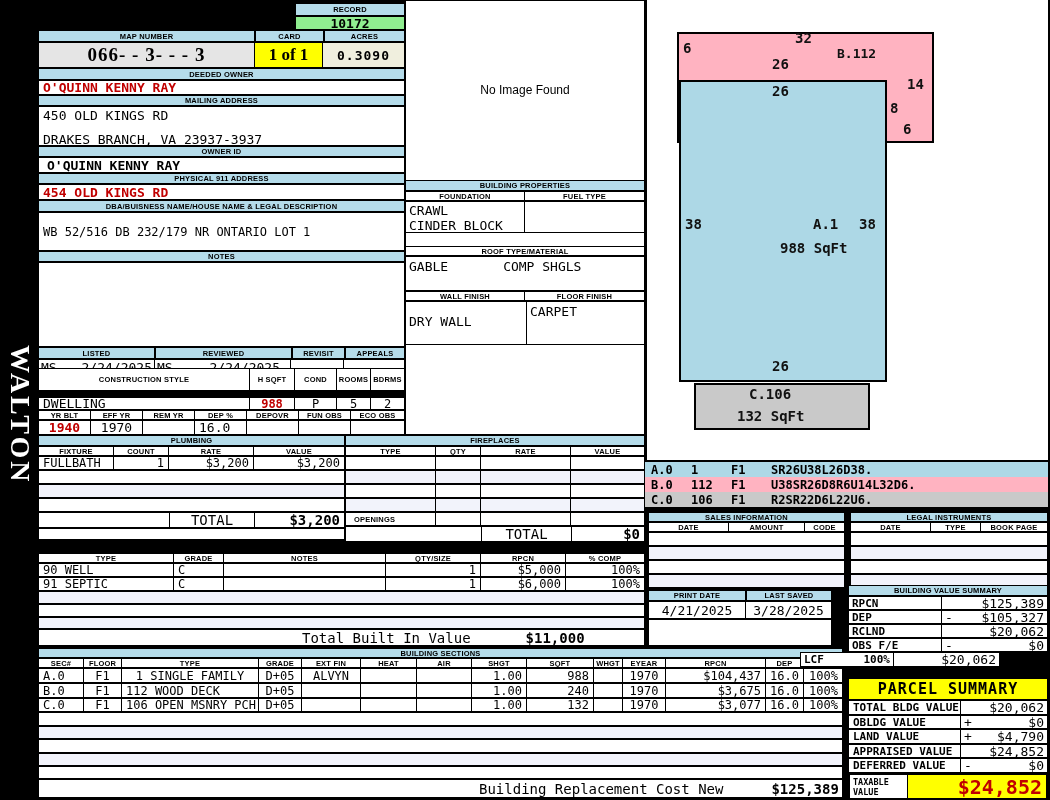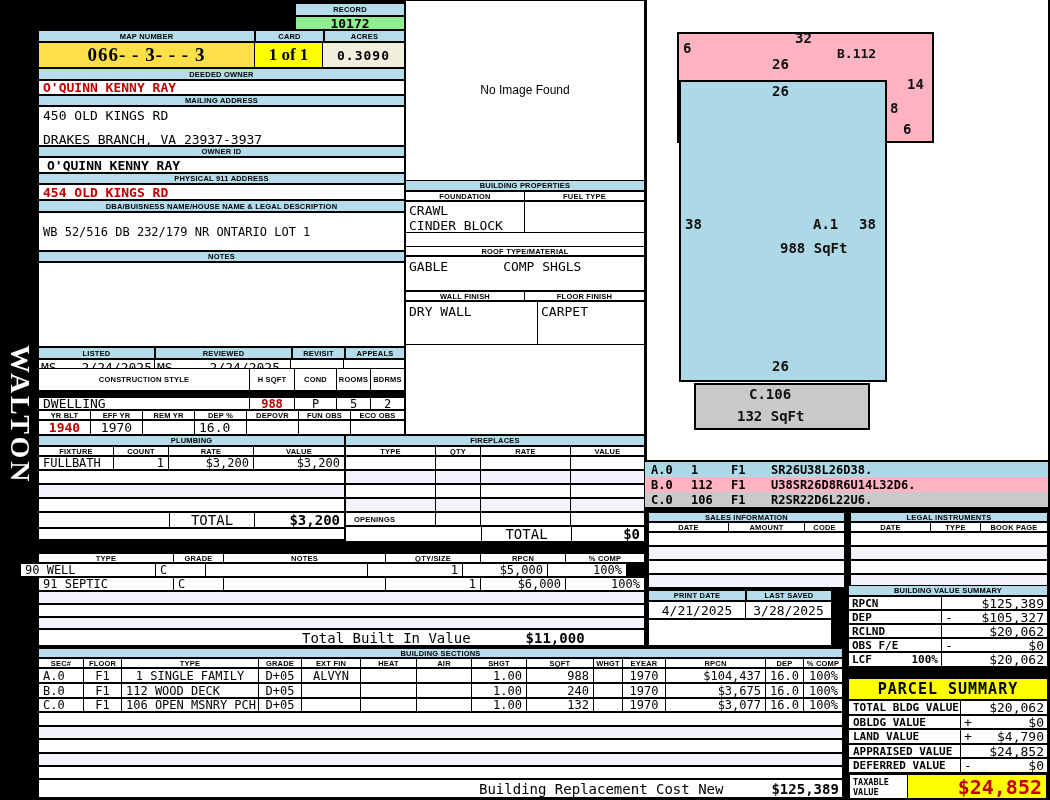--- a/index.html
+++ b/index.html
@@ -38,21 +38,21 @@
 
   <div class="abs bluebar h" style="left:295px;top:3px;width:110px;height:13px">RECORD</div>
   <div class="abs box m13 bld" style="left:295px;top:16px;width:110px;height:14px;background:#90EE90;display:flex;align-items:center;justify-content:center">10172</div>
 
   <div class="abs" style="left:38px;top:30px;width:367px;height:12px;display:flex">
     <div class="bluebar h" style="width:217px">MAP NUMBER</div>
     <div class="bluebar h" style="width:69px">CARD</div>
     <div class="bluebar h" style="width:81px">ACRES</div>
   </div>
   <div class="row" style="left:38px;top:42px;width:367px;height:26px">
-    <div class="c ctr" style="width:216px;background:#fde047;font:bold 19px 'Liberation Serif',serif;letter-spacing:1px">066-  - 3-  -  -  3</div>
+    <div class="c ctr" style="width:216px;background:#e5e5e5;font:bold 19px 'Liberation Serif',serif;letter-spacing:1px">066-  - 3-  -  -  3</div>
     <div class="c ctr" style="width:68px;background:#FFFF00;font:600 17px 'Liberation Serif',serif">1 of 1</div>
     <div class="c nb ctr m13 bld" style="width:81px;background:#F0EFDE;letter-spacing:1px">0.3090</div>
   </div>
 
   <div class="abs bluebar h" style="left:38px;top:68px;width:367px;height:12px">DEEDED OWNER</div>
   <div class="row lt m13 bld red" style="left:38px;top:80px;width:367px;height:15px;align-items:center">O'QUINN KENNY RAY</div>
   <div class="abs bluebar h" style="left:38px;top:95px;width:367px;height:11px">MAILING ADDRESS</div>
   <div class="abs box" style="left:38px;top:106px;width:367px;height:40px">
     <div class="m13" style="padding:1px 0 0 4px">450 OLD KINGS RD</div>
     <div class="m13" style="padding:9px 0 0 4px">DRAKES BRANCH, VA 23937-3937</div>
@@ -187,21 +187,21 @@
   </div>
 
   <div class="row" style="left:38px;top:553px;width:607px;height:10px">
     <div class="c h whc" style="width:135px">TYPE</div>
     <div class="c h whc" style="width:50px">GRADE</div>
     <div class="c h whc" style="width:162px">NOTES</div>
     <div class="c h whc" style="width:95px">QTY/SIZE</div>
     <div class="c h whc" style="width:85px">RPCN</div>
     <div class="c nb h whc" style="width:78px">% COMP</div>
   </div>
-  <div class="row" style="left:20px;top:563px;width:607px;height:14px">
+  <div class="row" style="left:38px;top:563px;width:607px;height:14px">
     <div class="c m12 lt" style="width:135px">90 WELL</div>
     <div class="c m12 lt" style="width:50px">C</div>
     <div class="c m12" style="width:162px"></div>
     <div class="c m12 rt" style="width:95px">1</div>
     <div class="c m12 rt" style="width:85px">$5,000</div>
     <div class="c nb m12 rt" style="width:78px">100%</div>
   </div>
   <div class="row" style="left:38px;top:577px;width:607px;height:14px">
     <div class="c m12 lt" style="width:135px">91 SEPTIC</div>
     <div class="c m12 lt" style="width:50px">C</div>
@@ -313,21 +313,21 @@
   <div class="row h whc" style="left:405px;top:246px;width:240px;height:10px;justify-content:center">ROOF TYPE/MATERIAL</div>
   <div class="row" style="left:405px;top:256px;width:240px;height:35px;align-items:flex-start">
     <span class="m13" style="padding:2px 0 0 3px">GABLE</span>
     <span class="m13" style="padding:2px 0 0 55px">COMP SHGLS</span>
   </div>
   <div class="row" style="left:405px;top:291px;width:240px;height:10px">
     <div class="c h whc" style="width:119px">WALL FINISH</div>
     <div class="c nb h whc" style="width:119px">FLOOR FINISH</div>
   </div>
   <div class="row" style="left:405px;top:301px;width:240px;height:44px">
-    <div class="c m13" style="width:132px;align-items:flex-start;padding:2px 0 0 3px">DRY WALL</div>
+    <div class="c m13" style="width:121px;align-items:flex-start;padding:12px 0 0 3px">DRY WALL</div>
     <div class="c nb m13" style="width:119px;align-items:flex-start;padding:2px 0 0 3px">CARPET</div>
   </div>
 
   <div class="abs" style="left:645px;top:0;width:403px;height:460px;background:#fff;border-left:2px solid #000">
     <div class="abs" style="left:30px;top:32px;width:257px;height:111px;background:#FFB3C1;border:2px solid #000"></div>
     <div class="abs" style="left:32px;top:80px;width:208px;height:302px;background:#ADD8E6;border:2px solid #000"></div>
     <div class="abs" style="left:47px;top:383px;width:176px;height:47px;background:#C9C9C9;border:2px solid #000"></div>
     <span class="sk-lbl" style="left:36px;top:40px">6</span>
     <span class="sk-lbl" style="left:148px;top:30px">32</span>
     <span class="sk-lbl" style="left:125px;top:56px">26</span>
@@ -431,21 +431,21 @@
   <div class="row" style="left:848px;top:638px;width:200px;height:14px">
     <div class="c m11 bld" style="width:93px;justify-content:space-between;padding:0 3px">
         <span>OBS F/E</span>
         <span></span>
       </div>
     <div class="c nb m13" style="width:105px;justify-content:space-between;padding:0 3px">
         <span>-</span>
         <span>$0</span>
       </div>
   </div>
-  <div class="row" style="left:848px;top:652px;width:200px;height:15px">
+  <div class="row" style="left:800px;top:652px;width:200px;height:15px">
     <div class="c m11 bld" style="width:93px;justify-content:space-between;padding:0 3px">
         <span>LCF</span>
         <span>100%</span>
       </div>
     <div class="c nb m13" style="width:105px;justify-content:space-between;padding:0 3px">
         <span></span>
         <span>$20,062</span>
       </div>
   </div>
 

